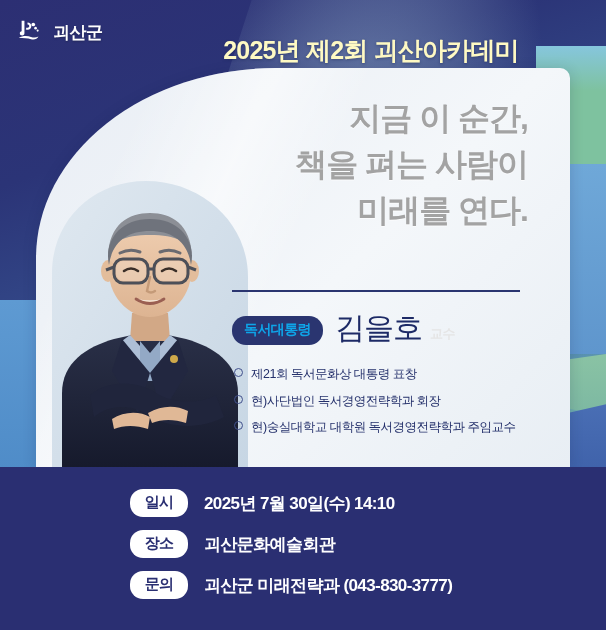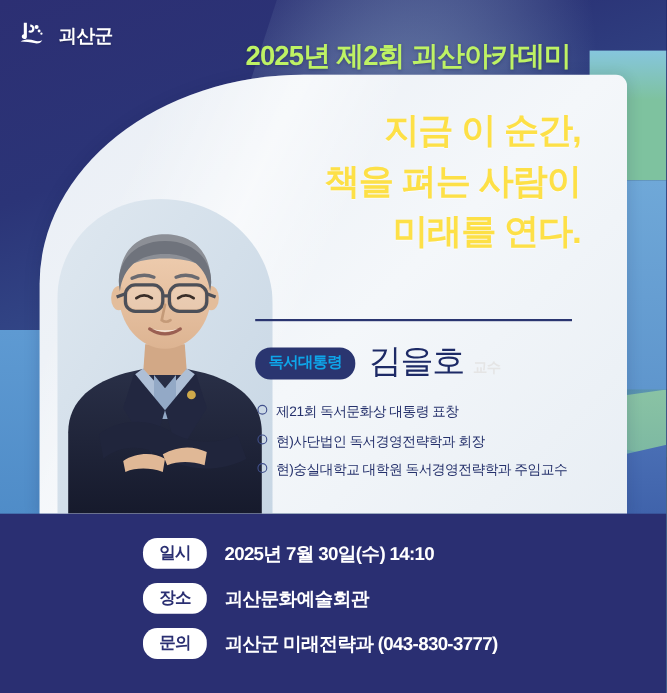--- a/index.html
+++ b/index.html
@@ -117,21 +117,21 @@
     text-shadow: 0 1px 2px rgba(0,0,0,.25);
   }
 
   .banner-title {
     position: absolute;
     left: 0;
     right: 14px;
     top: 34px;
     text-align: center;
     padding-left: 150px;
-    color: #bef264;
+    color: #fef9c3;
     font-size: 25px;
     font-weight: bold;
     letter-spacing: -.8px;
     text-shadow: 0 1px 3px rgba(25,35,85,.45);
     z-index: 6;
   }
 
   
   .portrait {
     position: absolute;
@@ -142,21 +142,21 @@
     z-index: 5;
   }
 
   
   .headline {
     position: absolute;
     left: 196px;
     right: 78px;
     top: 96px;
     text-align: right;
-    color: #fde047;
+    color: #a3a3a3;
     font-size: 32px;
     font-weight: bold;
     line-height: 1.43;
     letter-spacing: -1px;
     z-index: 6;
     text-shadow: 0 1px 0 rgba(255,255,255,.6);
   }
   .headline .ln { display: block; white-space: nowrap; }
 
   

